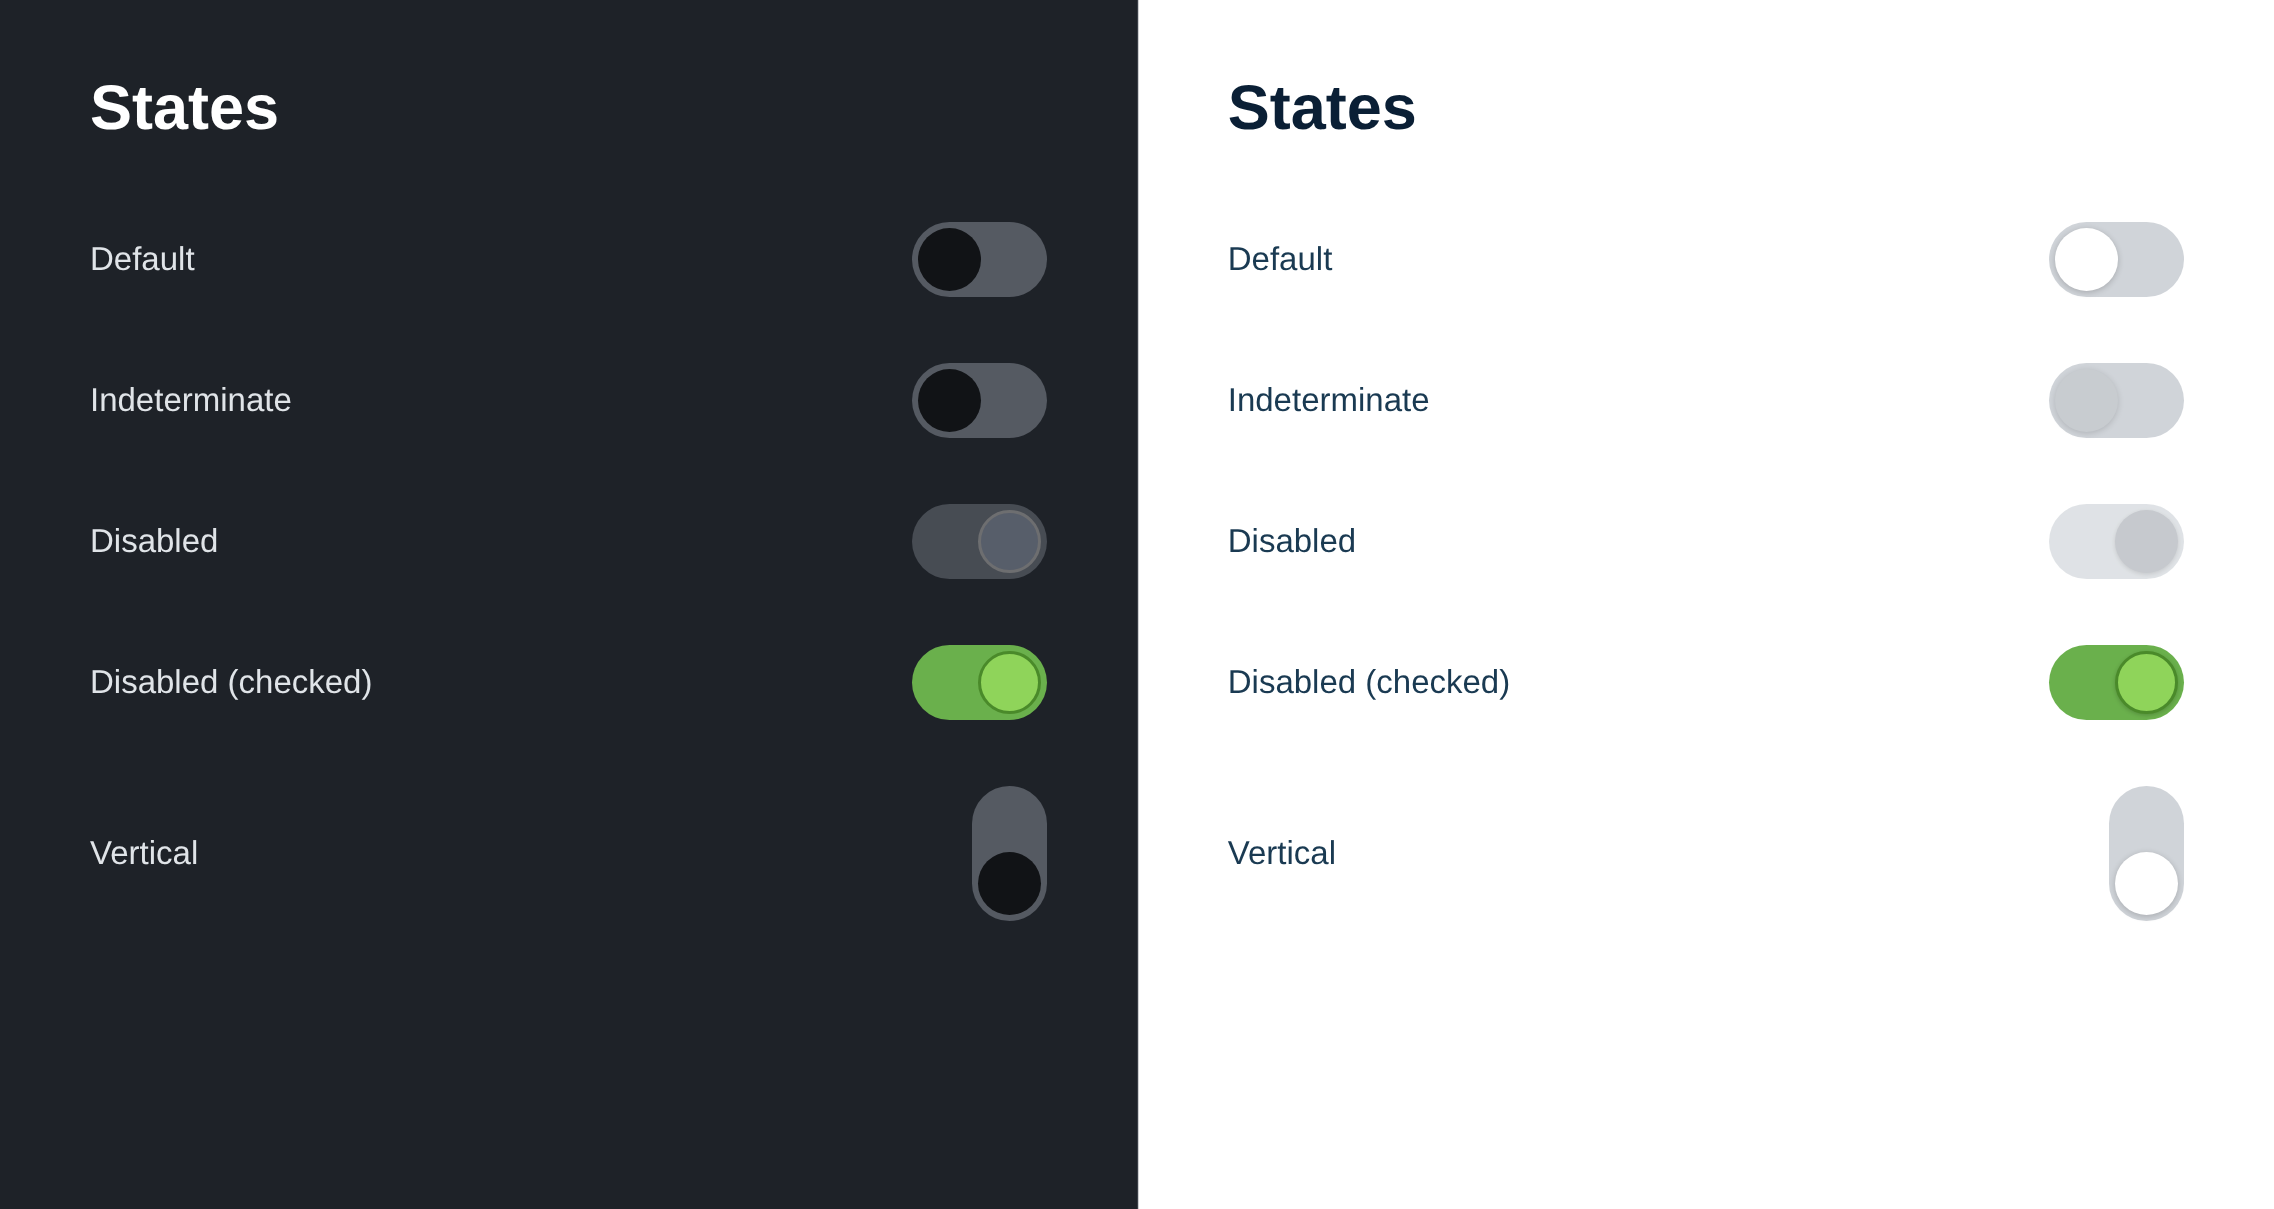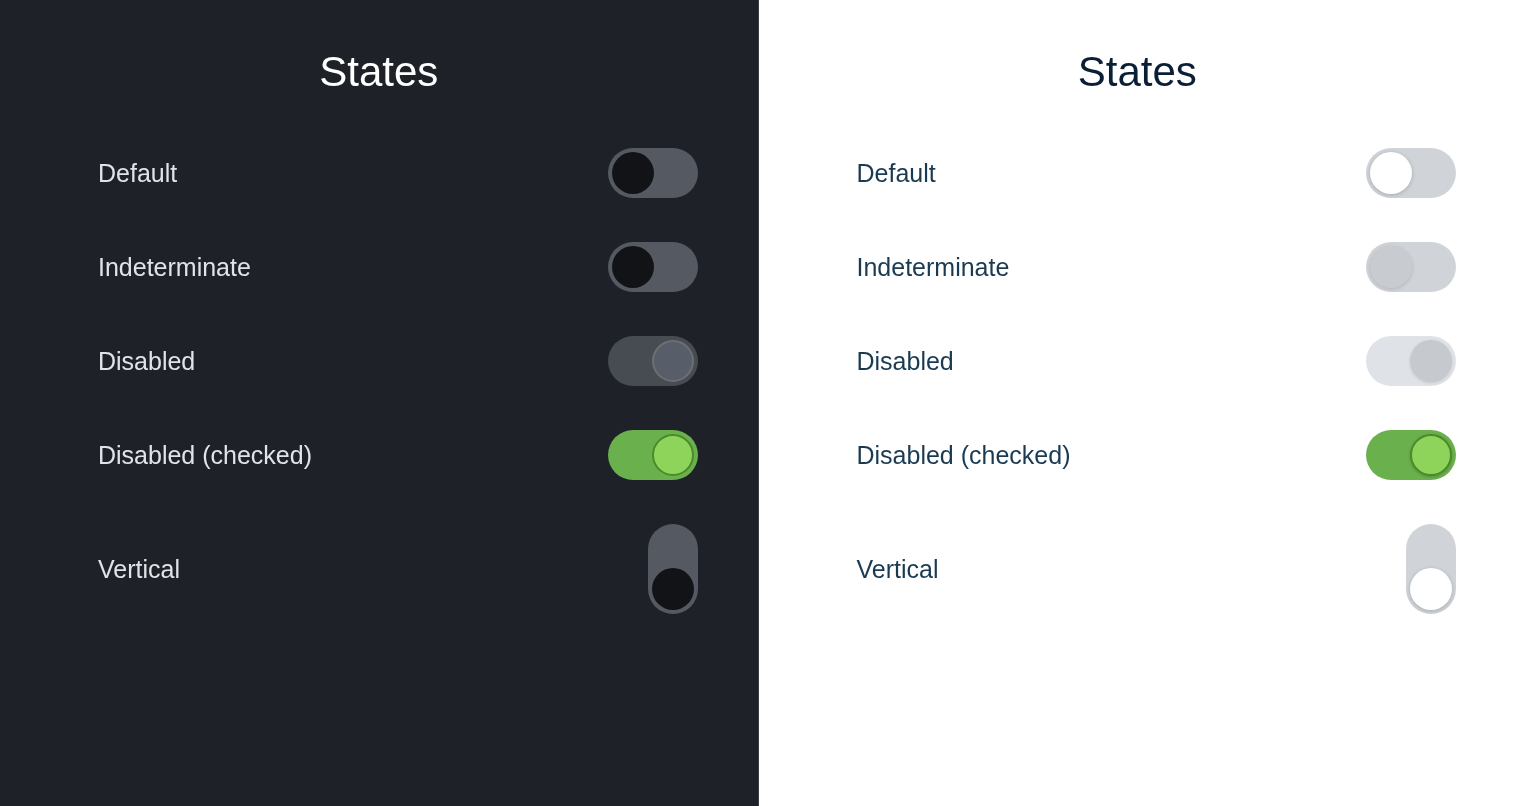--- a/index.html
+++ b/index.html
@@ -22,43 +22,41 @@
     .panel-dark {
       background-color: #1e2228;
     }
 
     .panel-light {
       background-color: #ffffff;
     }
 
     .panel-title {
       font-size: 42px;
-      font-weight: 400;
+      font-weight: 700;
       margin-bottom: 30px;
-      text-align: center;
     }
 
     .panel-dark .panel-title {
       color: #ffffff;
     }
 
     .panel-light .panel-title {
       color: #0a1f35;
     }
 
     .state-row {
       display: flex;
       align-items: center;
       justify-content: space-between;
       padding: 22px 0;
     }
 
     .state-label {
-      font-size: 25px;
-      margin-left: 38px;
+      font-size: 22px;
     }
 
     .panel-dark .state-label {
       color: #e0e4e8;
     }
 
     .panel-light .state-label {
       color: #1a3a52;
     }
 

